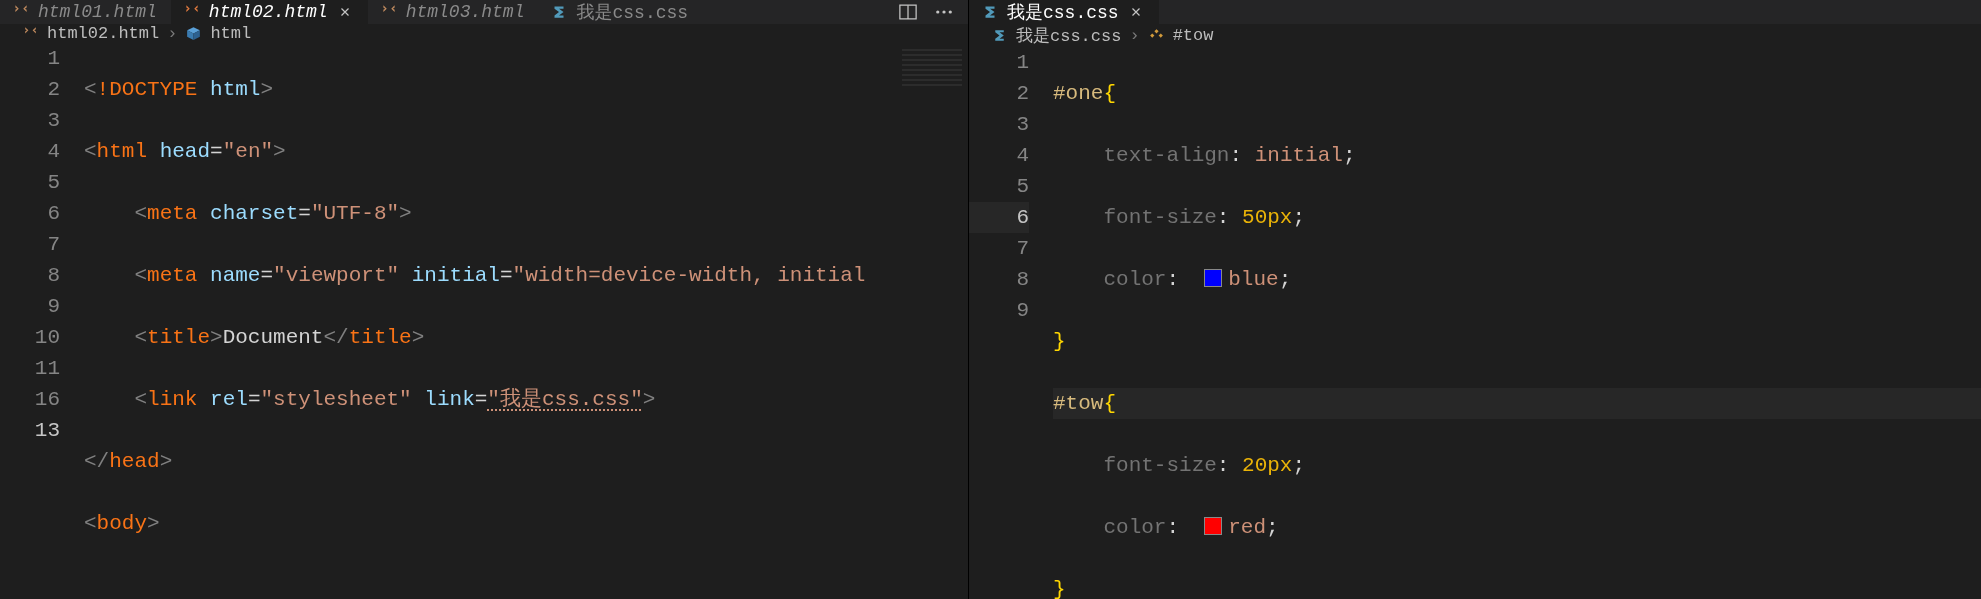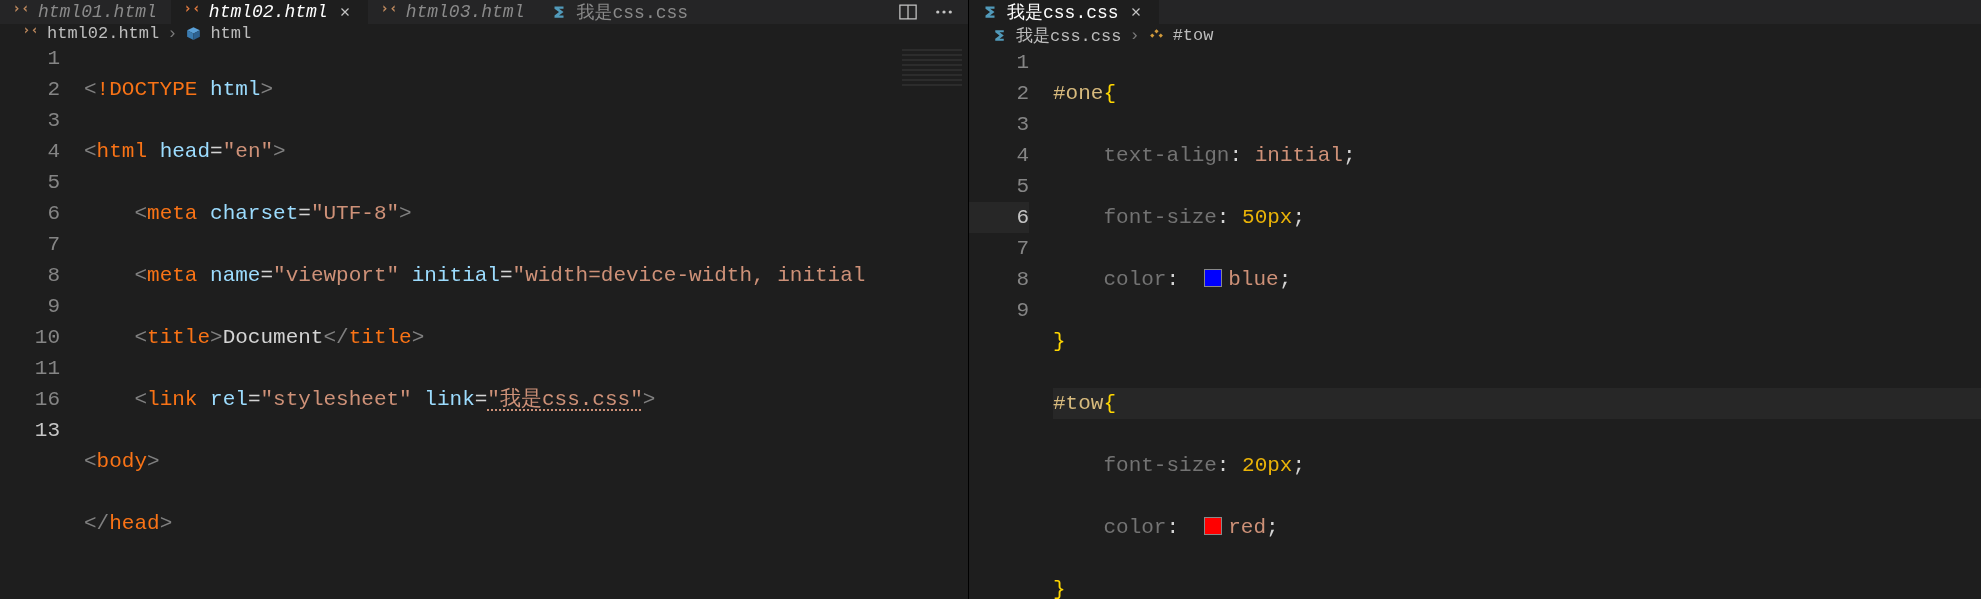--- a/index.html
+++ b/index.html
@@ -148,22 +148,22 @@
           <div class="ln">16</div>
           <div class="ln cur">13</div>
       </div>
       <div class="code">
 <div class="row"><span class="p">&lt;</span><span class="tg">!DOCTYPE</span> <span class="at">html</span><span class="p">&gt;</span></div>
 <div class="row"><span class="p">&lt;</span><span class="tg">html</span> <span class="at">head</span><span class="tx">=</span><span class="st">"en"</span><span class="p">&gt;</span></div>
 <div class="row">    <span class="p">&lt;</span><span class="tg">meta</span> <span class="at">charset</span><span class="tx">=</span><span class="st">"UTF-8"</span><span class="p">&gt;</span></div>
 <div class="row">    <span class="p">&lt;</span><span class="tg">meta</span> <span class="at">name</span><span class="tx">=</span><span class="st">"viewport"</span> <span class="at">initial</span><span class="tx">=</span><span class="st">"width=device-width, initial</span></div>
 <div class="row">    <span class="p">&lt;</span><span class="tg">title</span><span class="p">&gt;</span><span class="tx">Document</span><span class="p">&lt;/</span><span class="tg">title</span><span class="p">&gt;</span></div>
 <div class="row">    <span class="p">&lt;</span><span class="tg">link</span> <span class="at">rel</span><span class="tx">=</span><span class="st">"stylesheet"</span> <span class="at">link</span><span class="tx">=</span><span class="st underline">"我是css.css"</span><span class="p">&gt;</span></div>
+<div class="row"><span class="p">&lt;/</span><span class="tg">head</span><span class="p">&gt;</span></div>
 <div class="row"><span class="p">&lt;</span><span class="tg">body</span><span class="p">&gt;</span></div>
-<div class="row"><span class="p">&lt;/</span><span class="tg">head</span><span class="p">&gt;</span></div>
 
 
 
 
       </div>
       <div class="minimap">
           <div class="blob"></div>
         </div>
     </div>
   </div>

